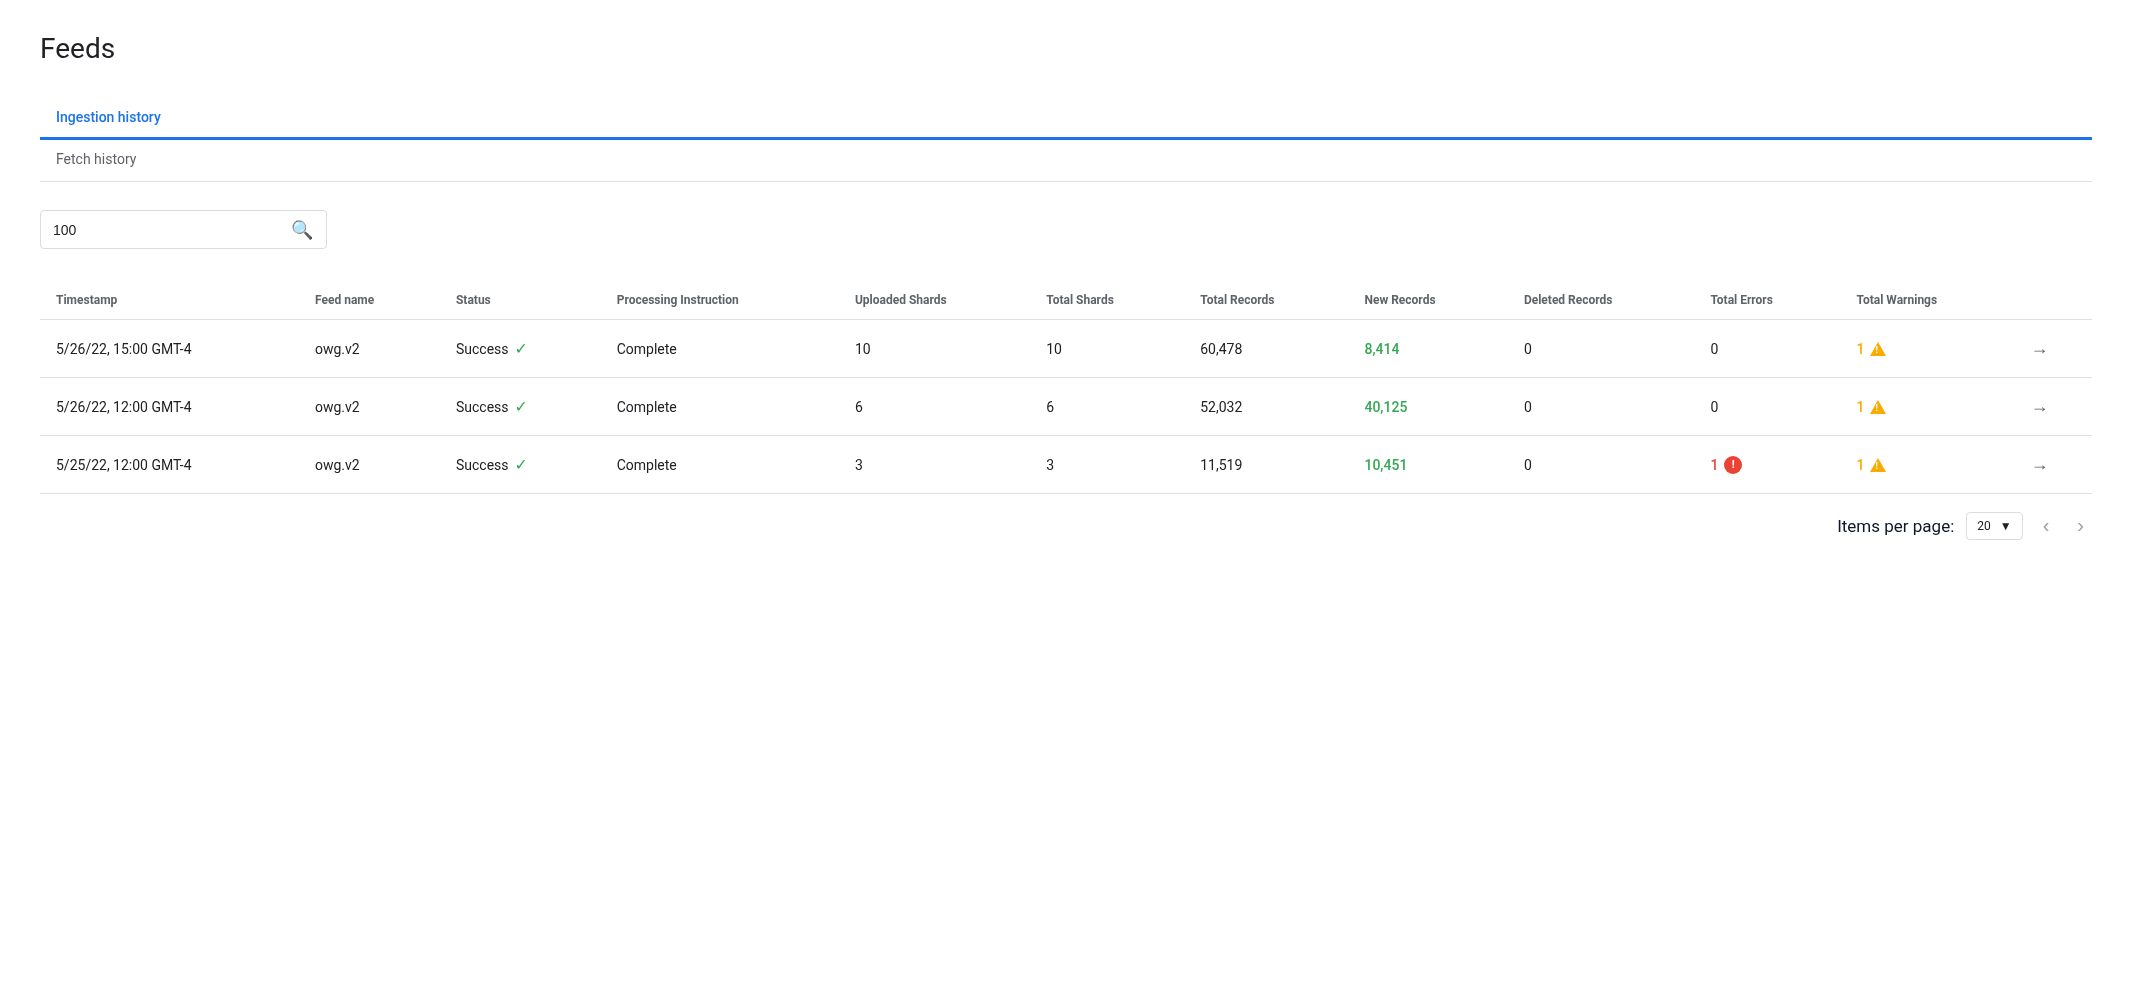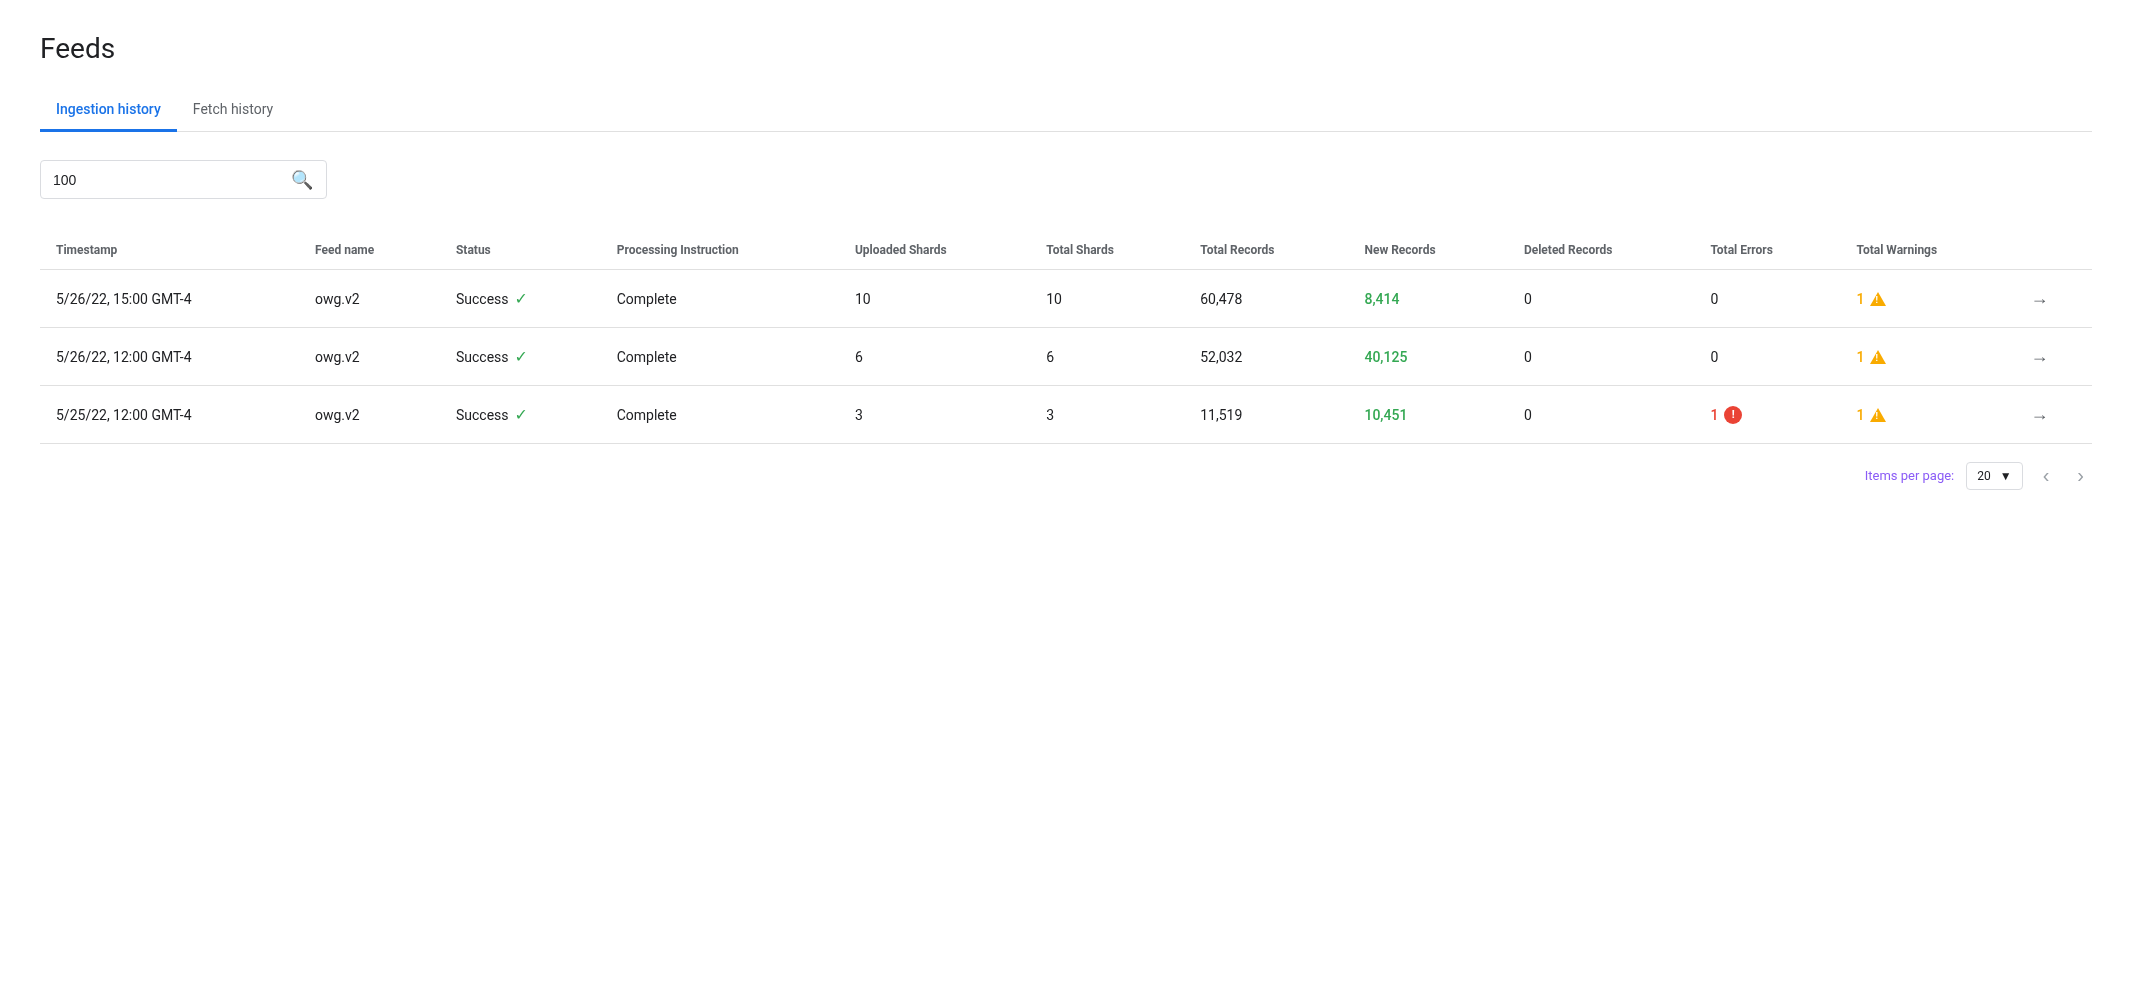--- a/index.html
+++ b/index.html
@@ -9,27 +9,28 @@
       color: #202124;
       font-size: 14px;
     }
     .page {
       padding: 32px 40px;
       max-width: 2132px;
     }
     h1 {
       font-size: 28px;
       font-weight: 400;
-      margin-bottom: 24px;
+      margin-bottom: 32px;
       color: #202124;
     }
     .tabs {
       display: flex;
       border-bottom: 1px solid #e0e0e0;
       margin-bottom: 28px;
+      flex-direction: column;
     }
     .tab {
       padding: 12px 16px;
       cursor: pointer;
       font-size: 14px;
       color: #5f6368;
       text-decoration: none;
       border-bottom: 3px solid transparent;
       margin-bottom: -1px;
     }
@@ -135,22 +136,22 @@
       border: none;
     }
     .pagination {
       display: flex;
       align-items: center;
       justify-content: flex-end;
       padding: 16px 0;
       gap: 12px;
     }
     .items-per-page-label {
-      font-size: 13px;
-      color: #8b5cf6;
+      font-size: 17px;
+      color: #0f172a;
     }
     .items-per-page-select {
       display: flex;
       align-items: center;
       border: 1px solid #dadce0;
       border-radius: 4px;
       padding: 6px 10px;
       gap: 9px;
       font-size: 12px;
       cursor: pointer;

